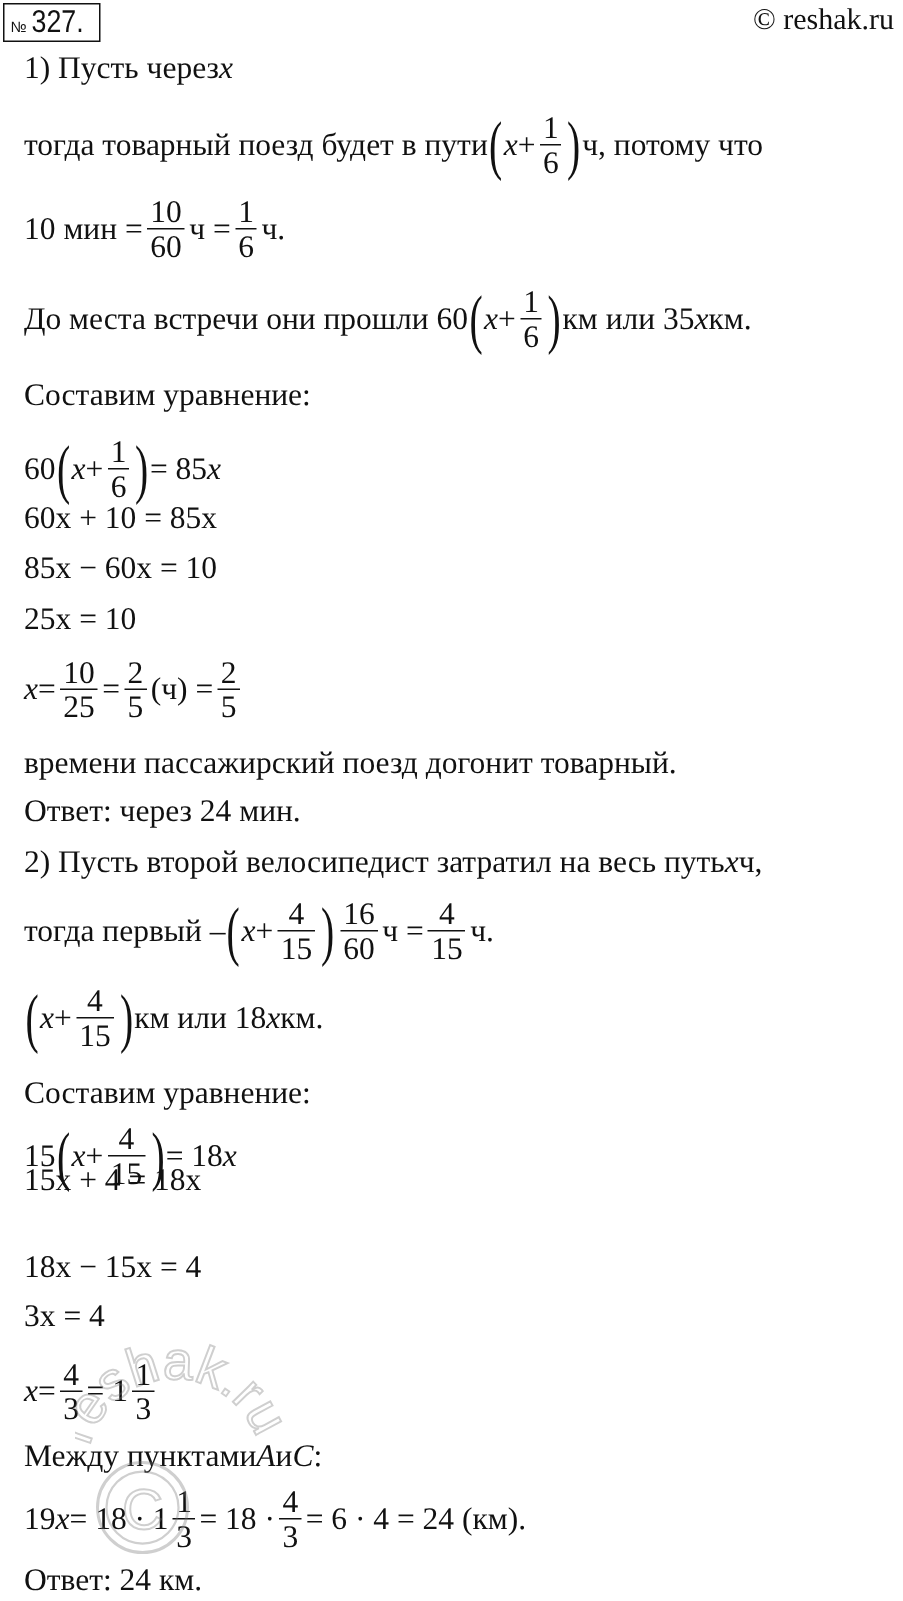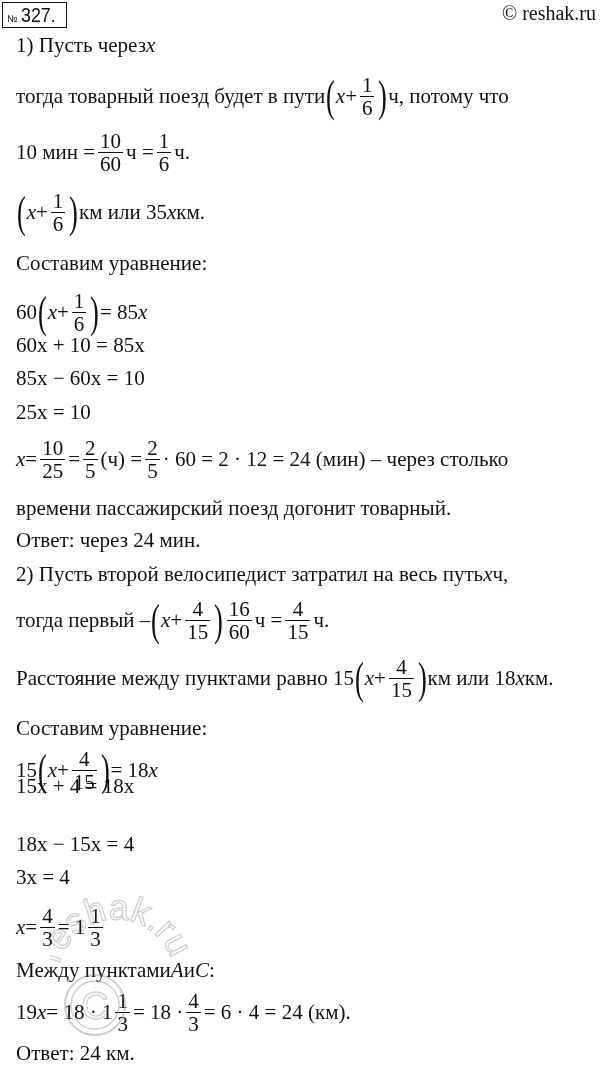--- a/index.html
+++ b/index.html
@@ -55,20 +55,21 @@
     </span>
   <span> ч = </span>
   <span class="frac">
       <span class="num">1</span>
       <span class="den">6</span>
     </span>
   <span> ч.</span>
 </div>
 
 <div class="line" style="top:190px">
+  <span>До места встречи они прошли 60 </span>
   <span class="paren">(</span>
   <span class="i">x</span>
   <span> + </span>
   <span class="frac">
       <span class="num">1</span>
       <span class="den">6</span>
     </span>
   <span class="paren">)</span>
   <span> км или 35</span>
   <span class="i">x</span>
@@ -113,21 +114,20 @@
   <span> = </span>
   <span class="frac">
       <span class="num">2</span>
       <span class="den">5</span>
     </span>
   <span> (ч) = </span>
   <span class="frac">
       <span class="num">2</span>
       <span class="den">5</span>
     </span>
-  <span> · 60 = 2 · 12 = 24 (мин) – через столько</span>
 </div>
 
 <div class="line" style="top:498px">
   <span>времени пассажирский поезд догонит товарный.</span>
 </div>
 <div class="line" style="top:530px">
   <span>Ответ: через 24 мин.</span>
 </div>
 
 <div class="line" style="top:564px">
@@ -152,21 +152,20 @@
     </span>
   <span> ч = </span>
   <span class="frac">
       <span class="num">4</span>
       <span class="den">15</span>
     </span>
   <span> ч.</span>
 </div>
 
 <div class="line" style="top:656px">
-  <span>Расстояние между пунктами равно 15 </span>
   <span class="paren">(</span>
   <span class="i">x</span>
   <span> + </span>
   <span class="frac">
       <span class="num">4</span>
       <span class="den">15</span>
     </span>
   <span class="paren">)</span>
   <span> км или 18</span>
   <span class="i">x</span>

